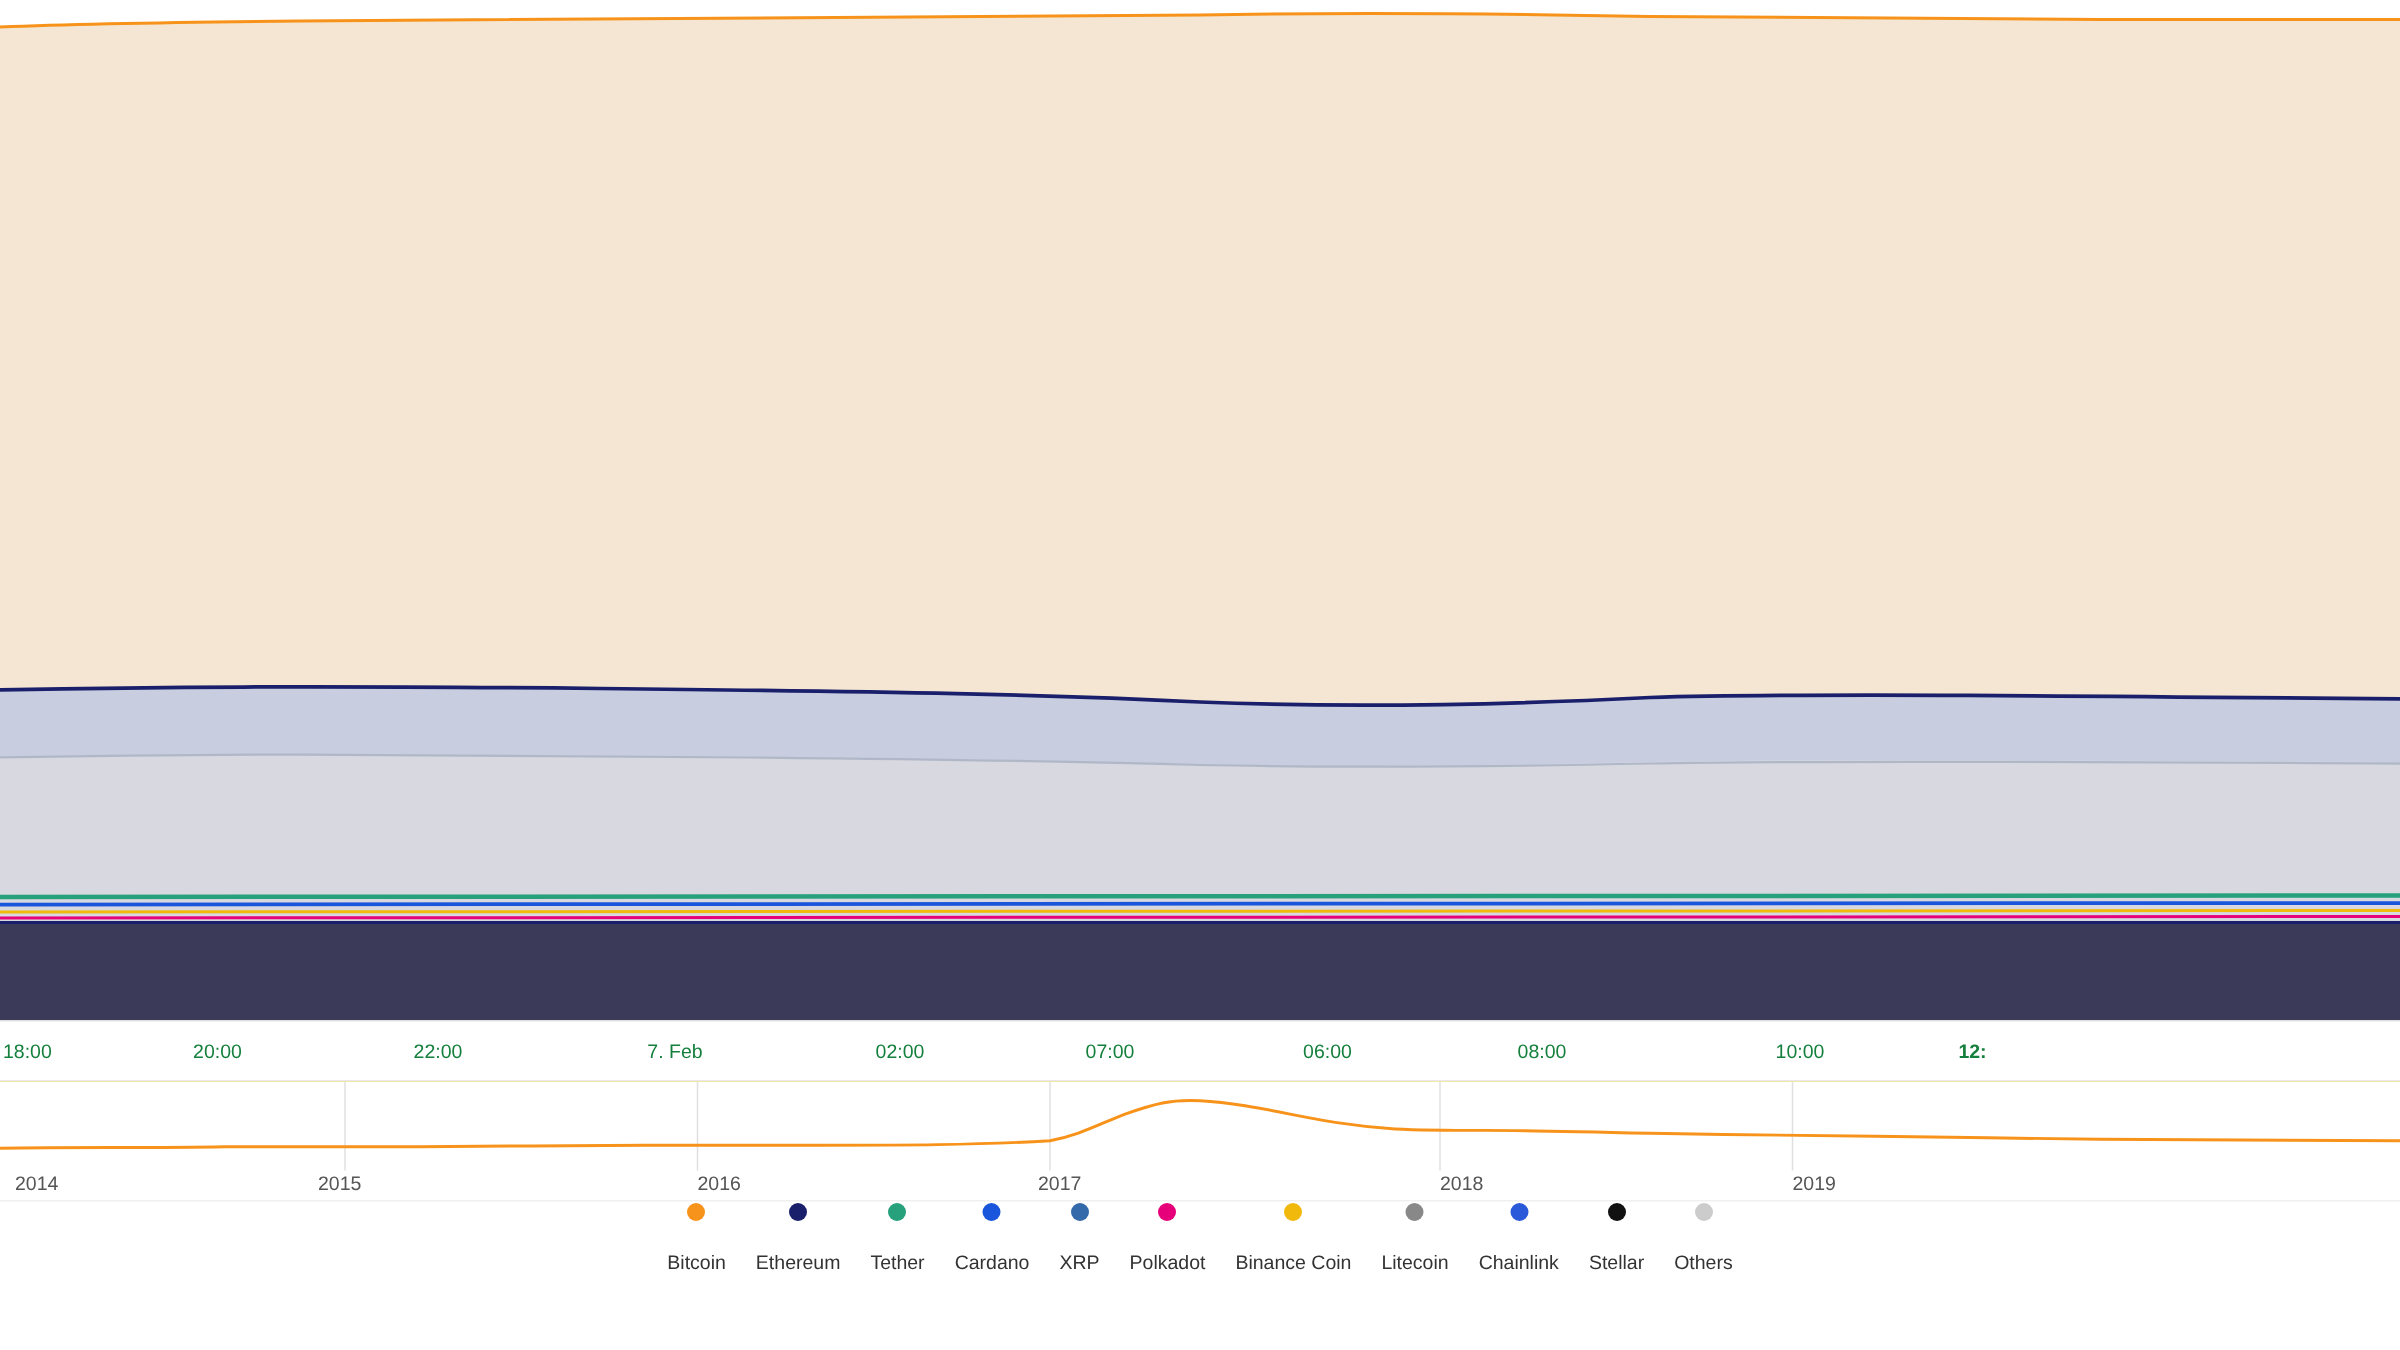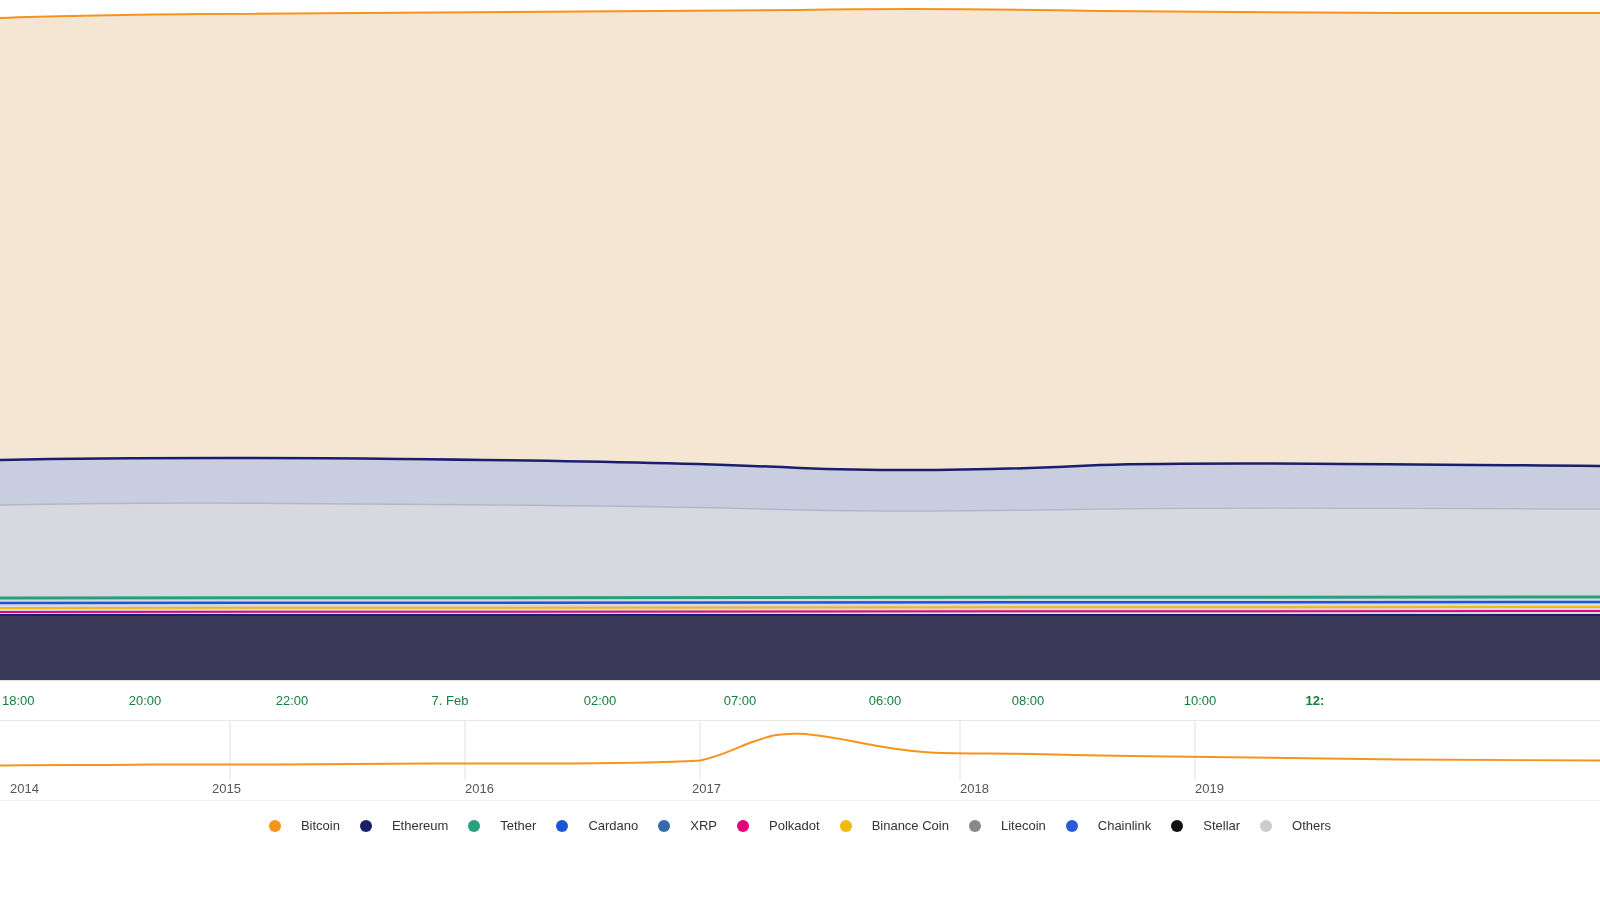--- a/index.html
+++ b/index.html
@@ -76,20 +76,21 @@
       flex-wrap: nowrap;
     }
 
     .legend-item {
       display: flex;
       align-items: center;
       gap: 20px;
       font-size: 13px;
       color: #333;
       white-space: nowrap;
+      flex-direction: column;
     }
 
     .legend-dot {
       width: 12px;
       height: 12px;
       border-radius: 50%;
       flex-shrink: 0;
     }
 
     .year-label {

